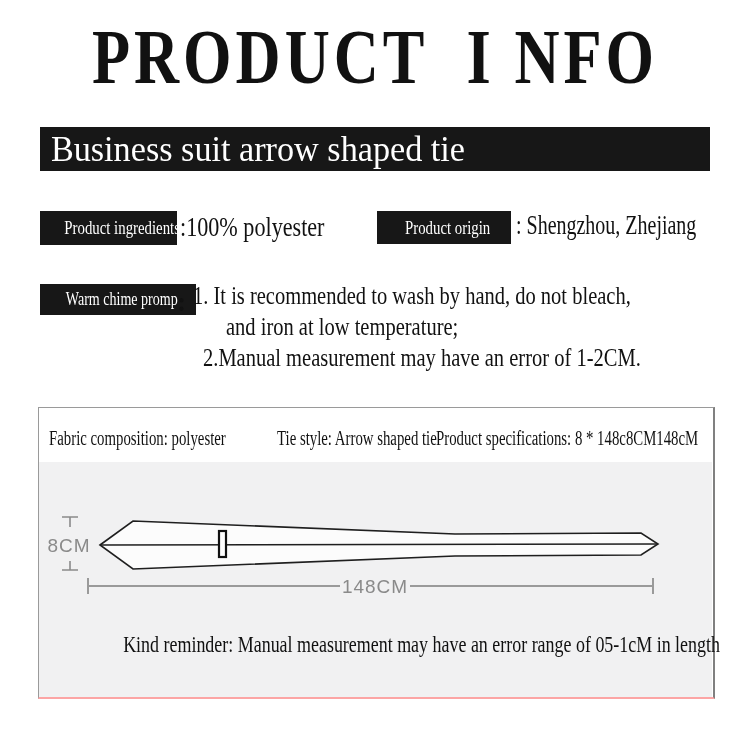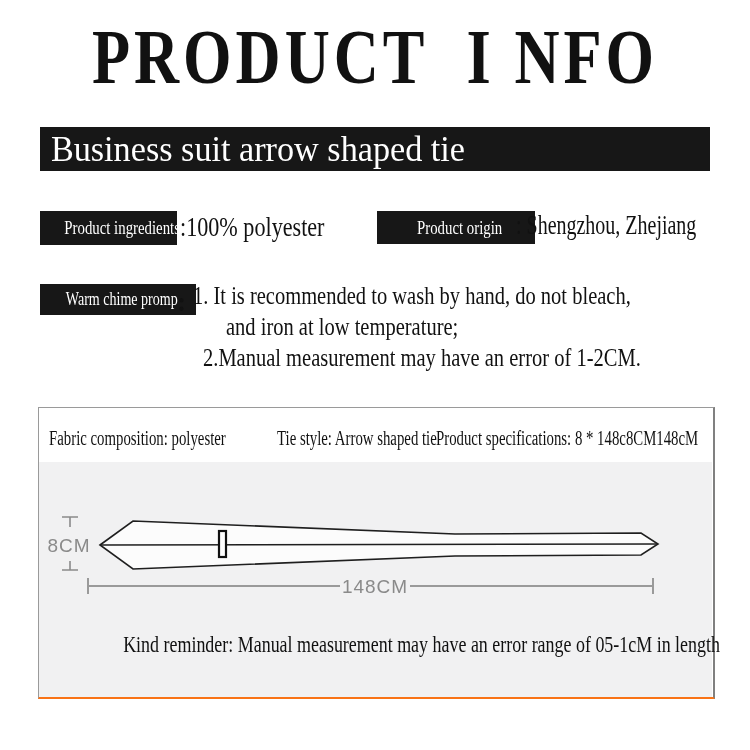--- a/index.html
+++ b/index.html
@@ -27,37 +27,37 @@
     font-size:36px;
   }
   .banner .inner{display:inline-block;transform:scaleX(0.95);white-space:nowrap;}
 
   .chip{
     background:var(--label-bg);color:#ffffff;text-align:center;
     font-size:19px;overflow:visible;padding-left:8px;
   }
   .chip .inner{display:inline-block;transform:scaleX(0.78);transform-origin:50% 50%;white-space:nowrap;}
   .chip-ingredients{left:40px;top:211px;width:137px;height:34px;line-height:34px;}
-  .chip-origin{left:377px;top:211px;width:158px;height:33px;line-height:33px;}
+  .chip-origin{left:377px;top:211px;width:134px;height:33px;line-height:33px;}
   .chip-warm{left:40px;top:284px;width:156px;height:31px;line-height:31px;font-size:18px;}
 
   .value-text{font-size:27px;line-height:32px;}
   .val-ingredients{left:180px;top:211px;}
   .val-origin{left:516px;top:209px;}
 
   .warm-colon{left:177px;top:287px;font-size:27px;font-weight:bold;}
   .warm-line{font-size:25px;line-height:31px;}
   .warm-line1{left:193px;top:280px;}
   .warm-line2{left:226px;top:311px;}
   .warm-line3{left:203px;top:342px;}
 
   .spec-box{
     left:38px;top:407px;width:677px;height:292px;background:#ffffff;
     border:1px solid var(--box-border);
-    border-right:2px solid #808080;border-bottom:2px solid #f97316;
+    border-right:2px solid #808080;border-bottom:2px solid #fca5a5;
   }
   .spec-row-item{top:19px;font-size:20px;}
   .spec-row-item .cond{transform:scaleX(0.74);}
   .spec-fabric{left:10px;}
   .spec-style{left:207px;margin-left:31px;}
   .spec-specs{left:397px;}
   .panel{left:0;top:54px;width:673px;height:235px;background:var(--panel-bg);}
   .diagram-svg{left:0;top:0;width:673px;height:289px;}
   .reminder{
     left:0;top:224px;width:606px;text-align:left;font-size:23px;

